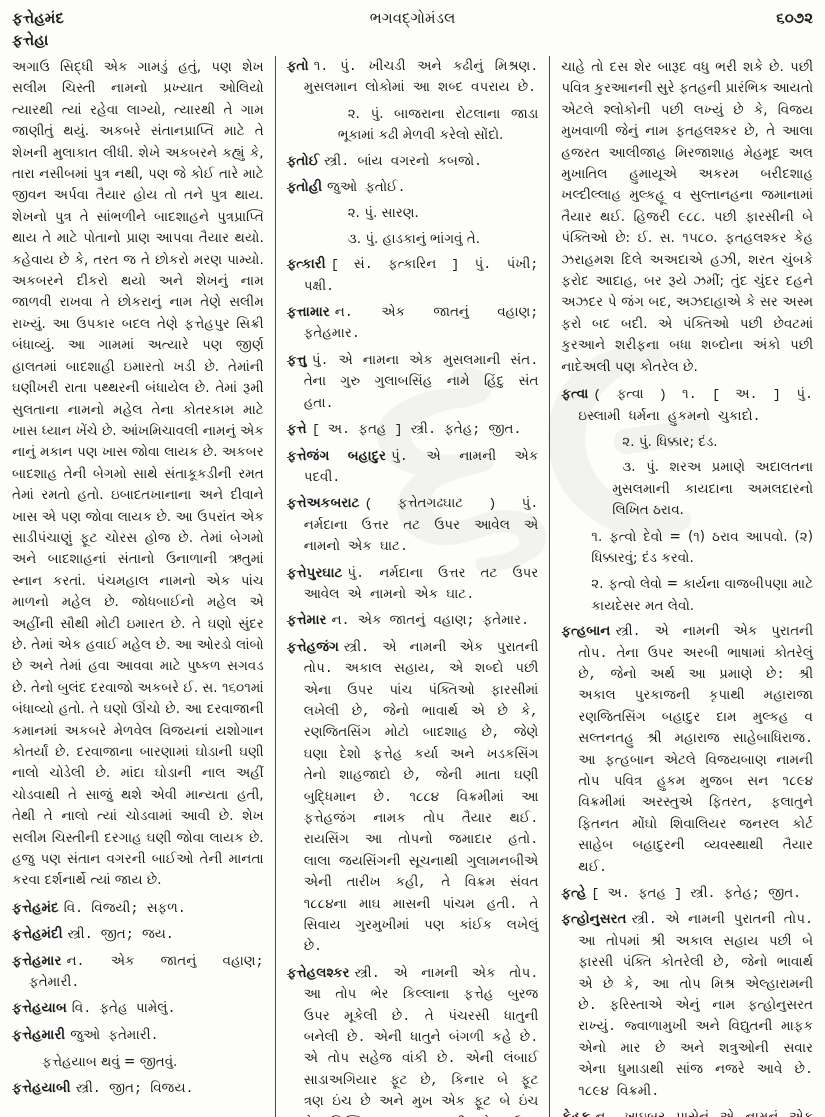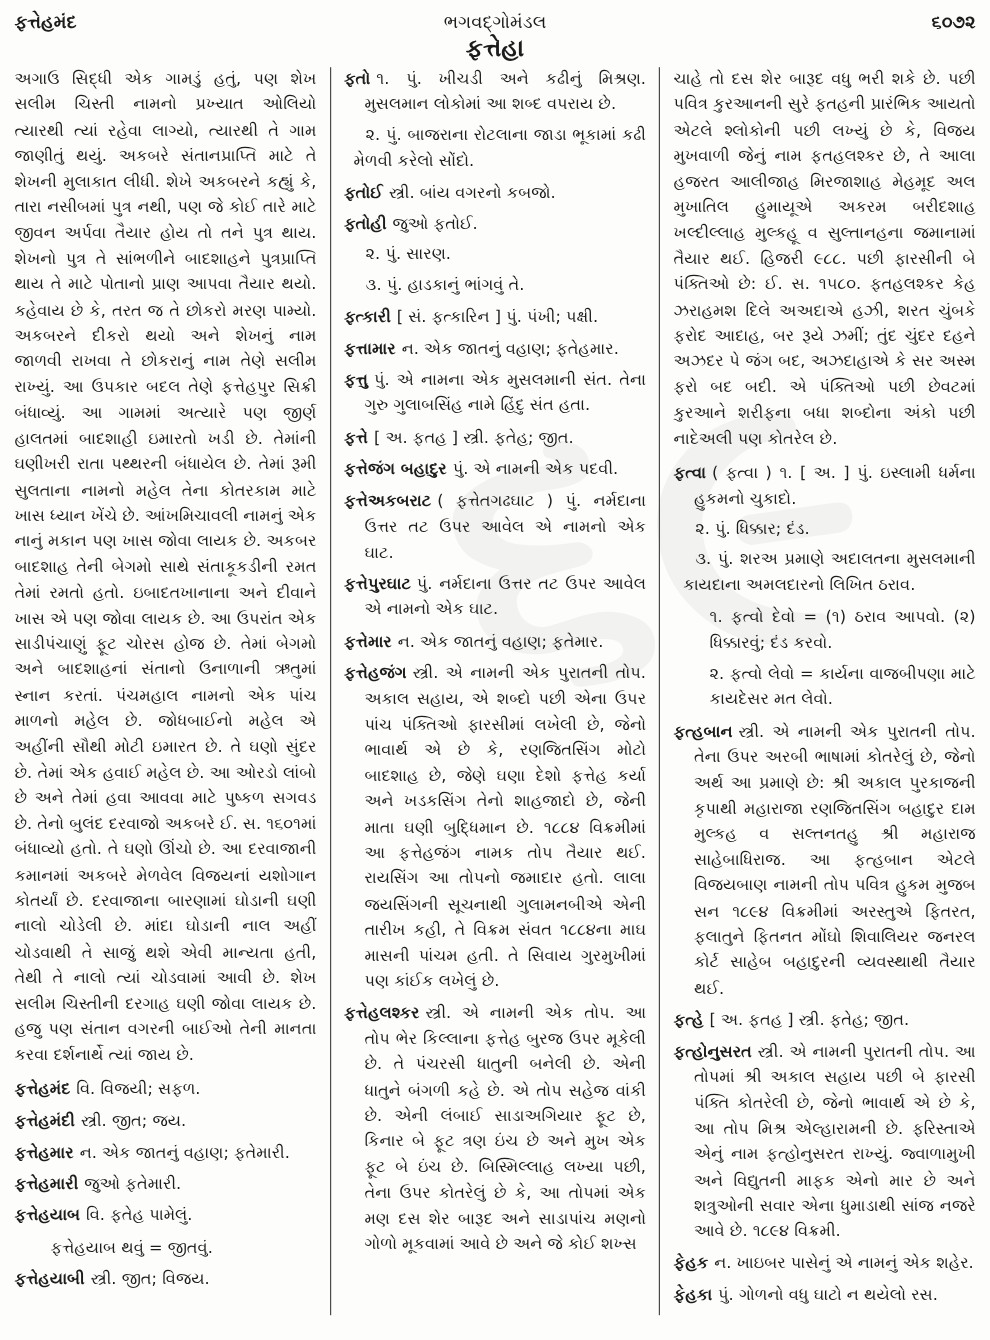--- a/index.html
+++ b/index.html
@@ -13,38 +13,38 @@
     font-family:"DejaVu Sans", sans-serif;
     color:#1c1c1c;
     overflow:hidden;
   }
   .header-row{
     display:flex;align-items:baseline;justify-content:space-between;
     font-size:15px;font-weight:bold;line-height:20px;
   }
   .header-title{position:absolute;left:0;right:0;text-align:center;font-weight:normal;}
   .header-row .slot{position:relative;z-index:2;background:transparent;}
-  .subhead{font-size:20px;font-weight:bold;line-height:20px;margin-top:2px;text-align:center;}
+  .subhead{font-size:15px;font-weight:bold;line-height:20px;margin-top:2px;}
   .columns{
     position:relative;z-index:1;
     display:flex;
     margin-top:6px;
   }
   .col{
     flex:1 1 0;
     font-size:13.5px;
     line-height:21.4px;
     text-align:justify;
     text-justify:inter-word;
   }
   .col-2,.col-3{border-left:1px solid #4a4a4a;margin-left:11px;padding-left:11px;}
   .col p{margin:0 0 5px 0;}
   .col p.prose{margin-bottom:7px;text-indent:0;}
-  .col p.entry{padding-left:17px;text-indent:-17px;}
-  .col p.sub{padding-left:8px;text-indent:10px;margin-top:-1px;}
+  .col p.entry{padding-left:17px;text-indent:-17px;font-family:Liberation Mono, monospace;}
+  .col p.sub{padding-left:8px;text-indent:10px;margin-top:-1px;margin-left:43px;}
   .col p.idiom{padding-left:30px;text-indent:0;}
   .hw{font-weight:bold;margin-right:5px;}
   .watermark{
     position:absolute;z-index:0;
     left:390px;top:330px;width:320px;height:480px;
     font-size:300px;line-height:230px;
     color:rgba(60,60,55,0.055);
     font-weight:bold;
     pointer-events:none;
     user-select:none;
@@ -65,22 +65,22 @@
 
   <div class="watermark">૬૯</div>
 
   <div class="columns">
 
     <div class="col col-1">
       <p class="prose"><span>અગાઉ સિદ્ધી એક ગામડું હતું, પણ શેખ સલીમ ચિસ્તી નામનો પ્રખ્યાત ઓલિયો ત્યારથી ત્યાં રહેવા લાગ્યો, ત્યારથી તે ગામ જાણીતું થયું. અકબરે સંતાનપ્રાપ્તિ માટે તે શેખની મુલાકાત લીધી. શેખે અકબરને કહ્યું કે, તારા નસીબમાં પુત્ર નથી, પણ જે કોઈ તારે માટે જીવન અર્પવા તૈયાર હોય તો તને પુત્ર થાય. શેખનો પુત્ર તે સાંભળીને બાદશાહને પુત્રપ્રાપ્તિ થાય તે માટે પોતાનો પ્રાણ આપવા તૈયાર થયો. કહેવાય છે કે, તરત જ તે છોકરો મરણ પામ્યો. અકબરને દીકરો થયો અને શેખનું નામ જાળવી રાખવા તે છોકરાનું નામ તેણે સલીમ રાખ્યું. આ ઉપકાર બદલ તેણે ફત્તેહપુર સિક્રી બંધાવ્યું. આ ગામમાં અત્યારે પણ જીર્ણ હાલતમાં બાદશાહી ઇમારતો ખડી છે. તેમાંની ઘણીખરી રાતા પથ્થરની બંધાયેલ છે. તેમાં રૂમી સુલતાના નામનો મહેલ તેના કોતરકામ માટે ખાસ ધ્યાન ખેંચે છે. આંખમિચાવલી નામનું એક નાનું મકાન પણ ખાસ જોવા લાયક છે. અકબર બાદશાહ તેની બેગમો સાથે સંતાકૂકડીની રમત તેમાં રમતો હતો. ઇબાદતખાનાના અને દીવાને ખાસ એ પણ જોવા લાયક છે. આ ઉપરાંત એક સાડીપંચાણું ફૂટ ચોરસ હોજ છે. તેમાં બેગમો અને બાદશાહનાં સંતાનો ઉનાળાની ઋતુમાં સ્નાન કરતાં. પંચમહાલ નામનો એક પાંચ માળનો મહેલ છે. જોધબાઈનો મહેલ એ અહીંની સૌથી મોટી ઇમારત છે. તે ઘણો સુંદર છે. તેમાં એક હવાઈ મહેલ છે. આ ઓરડો લાંબો છે અને તેમાં હવા આવવા માટે પુષ્કળ સગવડ છે. તેનો બુલંદ દરવાજો અકબરે ઈ. સ. ૧૬૦૧માં બંધાવ્યો હતો. તે ઘણો ઊંચો છે. આ દરવાજાની કમાનમાં અકબરે મેળવેલ વિજયનાં યશોગાન કોતર્યાં છે. દરવાજાના બારણામાં ઘોડાની ઘણી નાલો ચોડેલી છે. માંદા ઘોડાની નાલ અહીં ચોડવાથી તે સાજું થશે એવી માન્યતા હતી, તેથી તે નાલો ત્યાં ચોડવામાં આવી છે. શેખ સલીમ ચિસ્તીની દરગાહ ઘણી જોવા લાયક છે. હજુ પણ સંતાન વગરની બાઈઓ તેની માનતા કરવા દર્શનાર્થે ત્યાં જાય છે.</span></p>
       <p class="entry"><b class="hw">ફત્તેહમંદ</b><span>વિ. વિજયી; સફળ.</span></p>
       <p class="entry"><b class="hw">ફત્તેહમંદી</b><span>સ્ત્રી. જીત; જય.</span></p>
       <p class="entry"><b class="hw">ફત્તેહમાર</b><span>ન. એક જાતનું વહાણ; ફતેમારી.</span></p>
+      <p class="entry"><b class="hw">ફત્તેહયાબ</b><span>વિ. ફતેહ પામેલું.</span></p>
       <p class="entry"><b class="hw">ફત્તેહમારી</b><span>જુઓ ફતેમારી.</span></p>
-      <p class="entry"><b class="hw">ફત્તેહયાબ</b><span>વિ. ફતેહ પામેલું.</span></p>
       <p class="idiom"><span>ફત્તેહયાબ થવું = જીતવું.</span></p>
       <p class="entry"><b class="hw">ફત્તેહયાબી</b><span>સ્ત્રી. જીત; વિજય.</span></p>
     </div>
 
     <div class="col col-2">
       <p class="entry"><b class="hw">ફતો</b><span>૧. પું. ખીચડી અને કઢીનું મિશ્રણ. મુસલમાન લોકોમાં આ શબ્દ વપરાય છે.</span></p>
       <p class="sub"><span>૨. પું. બાજરાના રોટલાના જાડા ભૂકામાં કઢી મેળવી કરેલો સોંદો.</span></p>
       <p class="entry"><b class="hw">ફતોઈ</b><span>સ્ત્રી. બાંય વગરનો કબજો.</span></p>
       <p class="entry"><b class="hw">ફતોહી</b><span>જુઓ ફતોઈ.</span></p>
       <p class="sub"><span>૨. પું. સારણ.</span></p>

